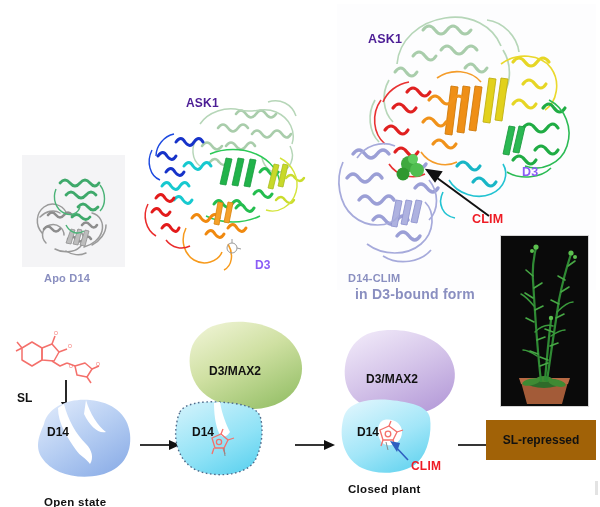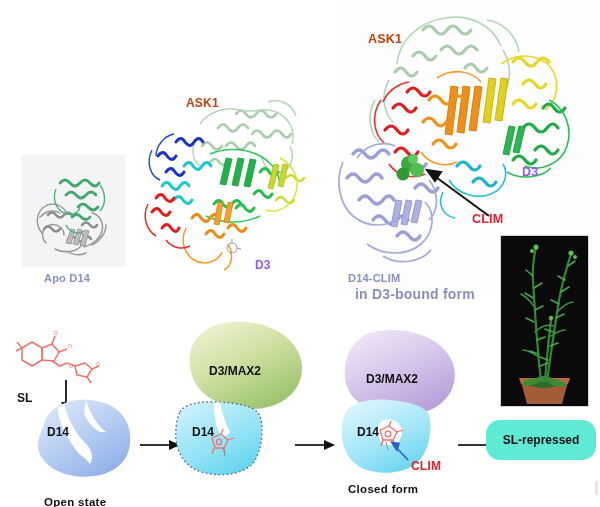--- a/index.html
+++ b/index.html
@@ -11,33 +11,33 @@
   .abs{position:absolute;}
 
   
   .panel{position:absolute;background:#fbfbfc;}
   #panel-apo{left:22px;top:155px;width:103px;height:112px;background:#f4f4f6;}
   #panel-d3ask1{left:140px;top:88px;width:195px;height:195px;background:#ffffff;}
   #panel-complex{left:337px;top:4px;width:259px;height:286px;background:#fdfdfe;}
 
   
   .lbl{position:absolute;font-weight:bold;letter-spacing:.2px;white-space:pre;}
-  .lbl-green{color:#c2410c;}
+  .lbl-green{color:#4c1d95;}
   .lbl-black{color:#8b5cf6;}
   .lbl-red{color:#ee1c25;}
   .lbl-slate{color:#8a8fc0;}
 
   
   svg{display:block;overflow:visible;}
 
   
   .blobtxt{position:absolute;font-weight:bold;color:#111;}
   .statetxt{position:absolute;font-weight:bold;color:#111;letter-spacing:.3px;}
 
-  .pinkbox{position:absolute;background:#5eead4;border-radius:14px;
+  .pinkbox{position:absolute;background:#a16207;border-radius:0;
            display:flex;align-items:center;justify-content:center;
            text-align:center;line-height:1.18;font-weight:bold;color:#111;}
 
   .photo{position:absolute;background:#0a0a0a;border:1px solid #d6d6d6;overflow:hidden;}
 
   .corner-mark{position:absolute;right:2px;bottom:12px;width:3px;height:14px;
                background:#e3e3e3;}
 </style>
 </head>
 <body>
@@ -435,21 +435,21 @@
     <g>
       <line x1="70" y1="62" x2="55" y2="46" stroke="#2f5fc0" stroke-width="1.6"></line>
       <path d="M52 43 l10 2 l-3 9 z" fill="#2f5fc0"></path>
     </g>
     <g stroke="#8a8a8a" stroke-width="1" fill="none">
         <path d="M48 44 l2 8"></path>
       </g>
   </svg>
   <div class="blobtxt" style="left:357px;top:425px;font-size:12px;">D14</div>
   <div class="lbl lbl-red" style="left:411px;top:459px;font-size:12px;">CLIM</div>
-  <div class="statetxt" style="left:348px;top:483px;font-size:11.5px;">Closed form</div>
+  <div class="statetxt" style="left:348px;top:483px;font-size:11.5px;">Closed plant</div>
 
   <svg class="abs" style="left:458px;top:437px;" width="42" height="16" viewBox="0 0 42 16">
     <line x1="0" y1="8" x2="30" y2="8" stroke="#111" stroke-width="1.7"></line>
     <path d="M40 8 l-11 -5 l0 10 z" fill="#111"></path>
   </svg>
 
   <div class="photo" style="left:500px;top:235px;width:87px;height:170px;">
     <svg width="87" height="170" viewBox="0 0 87 170">
       <rect x="0" y="0" width="87" height="170" fill="#0a0a0a"></rect>
 

